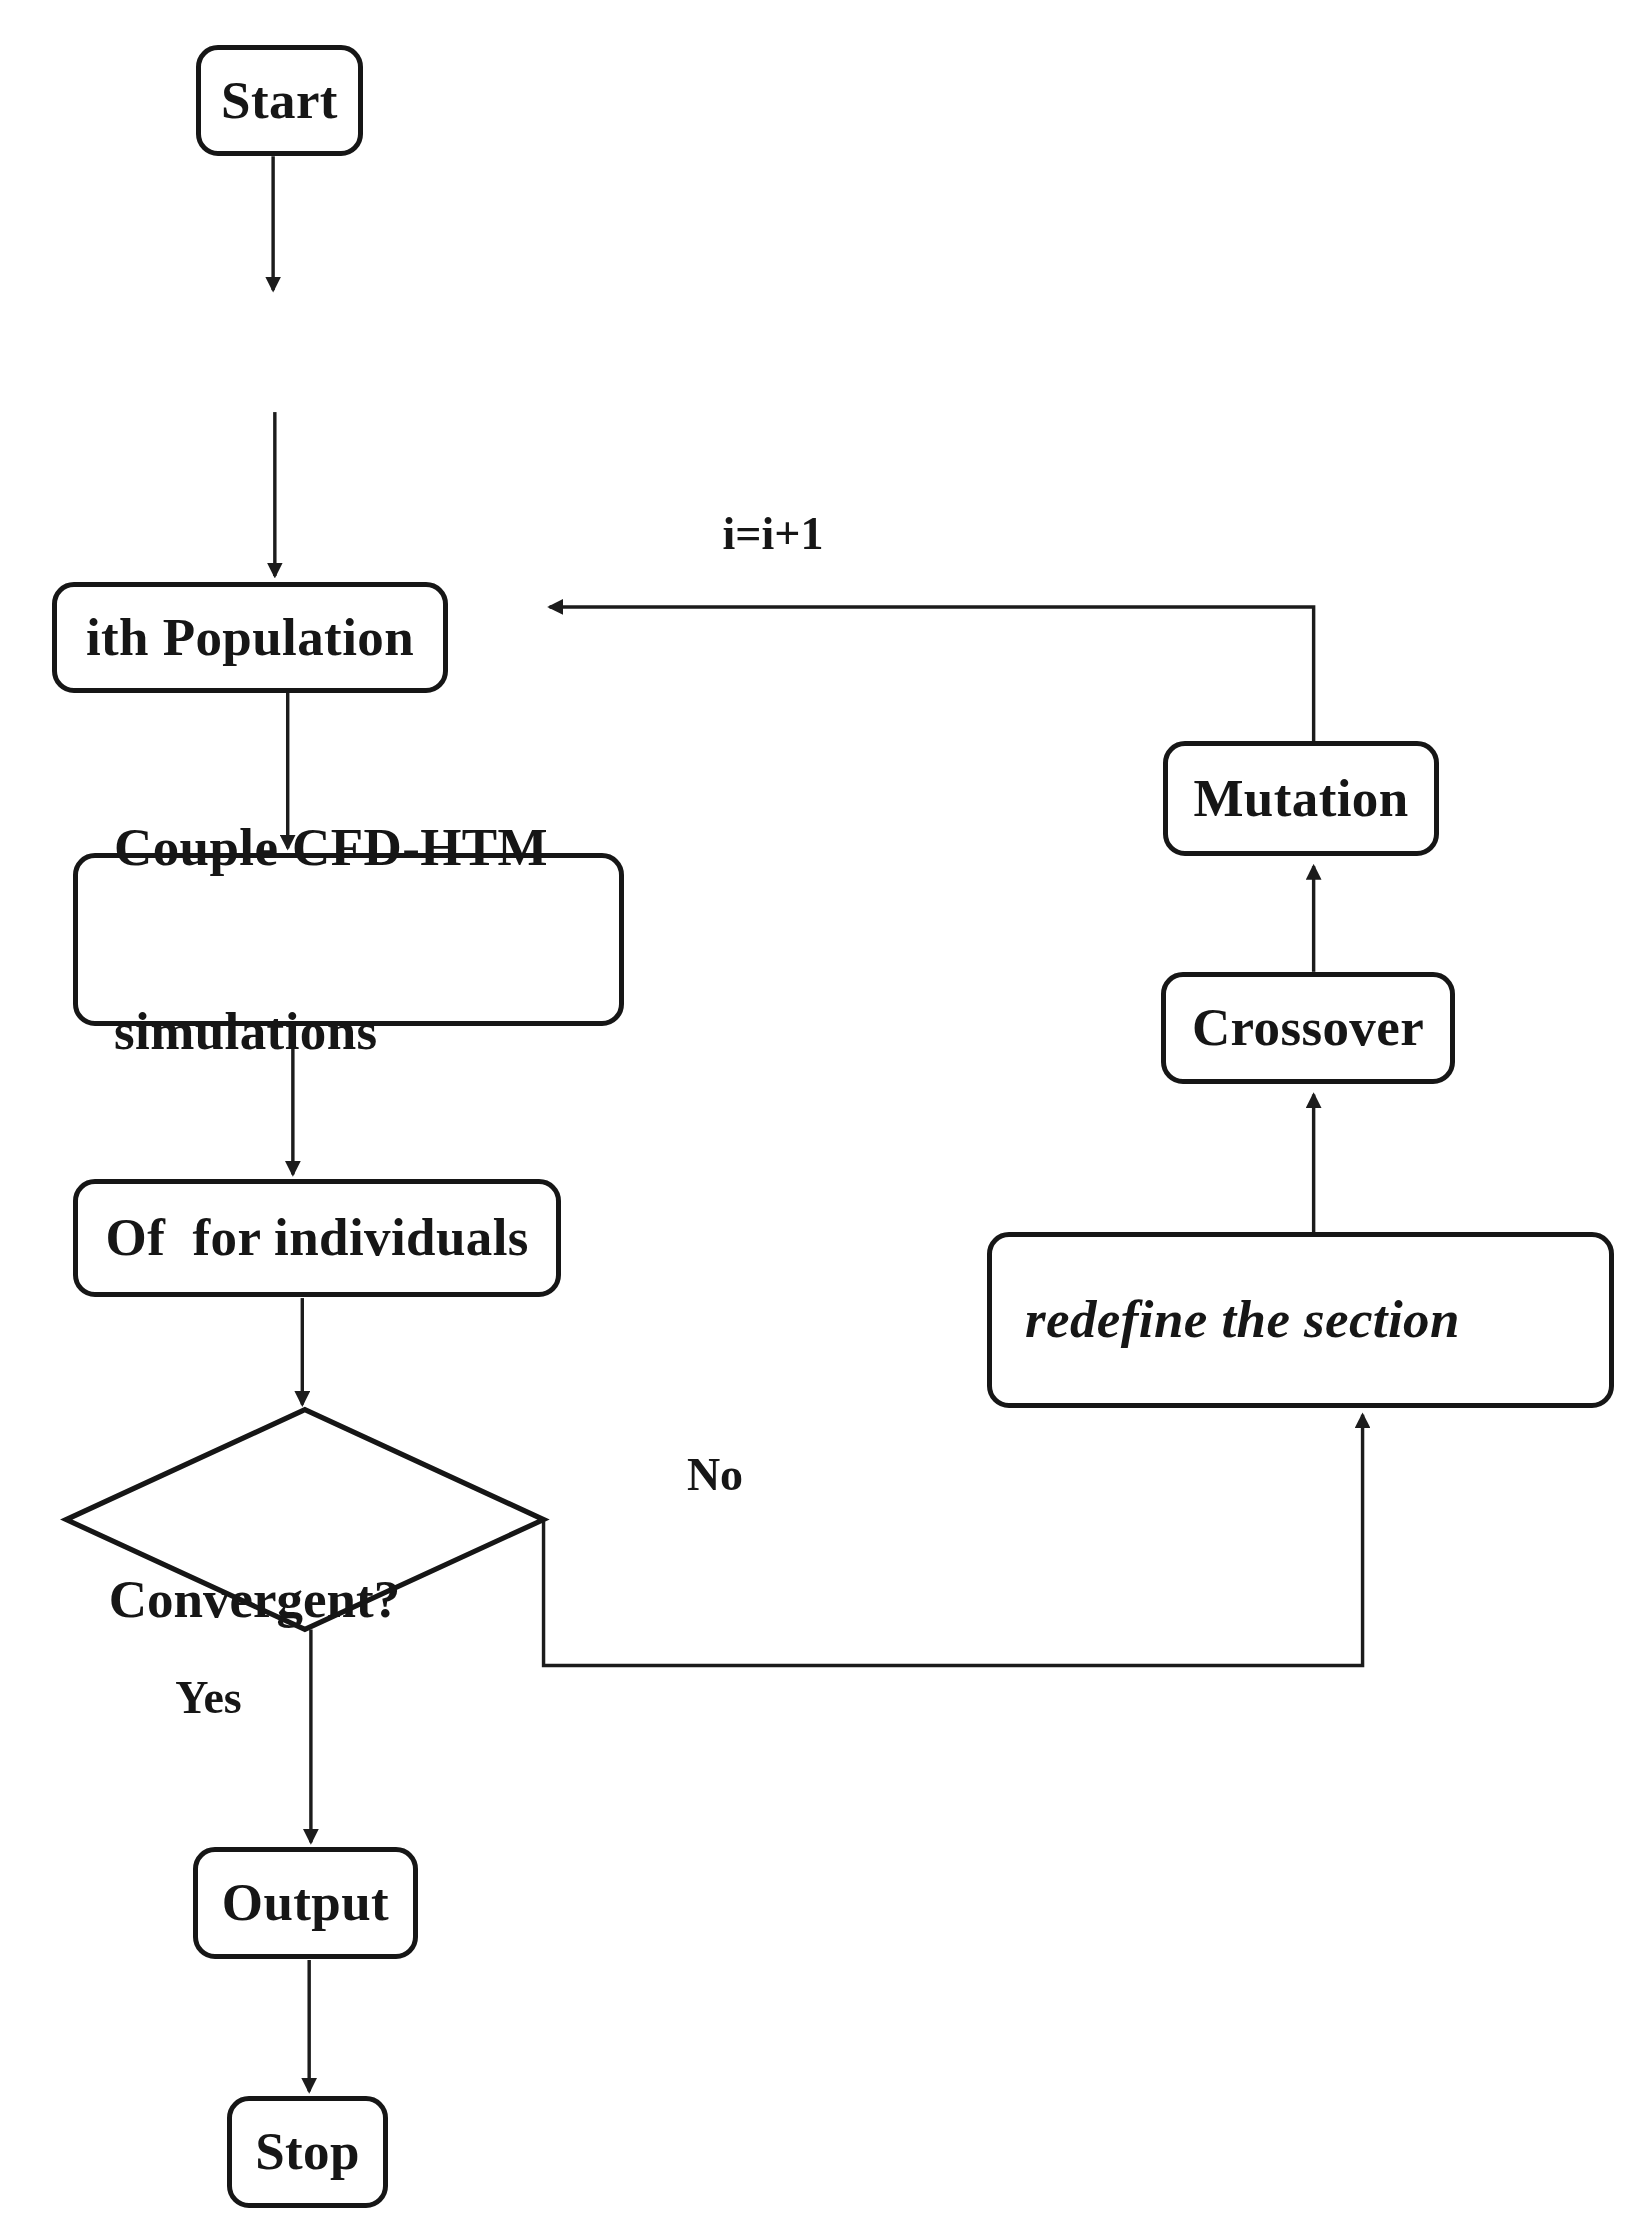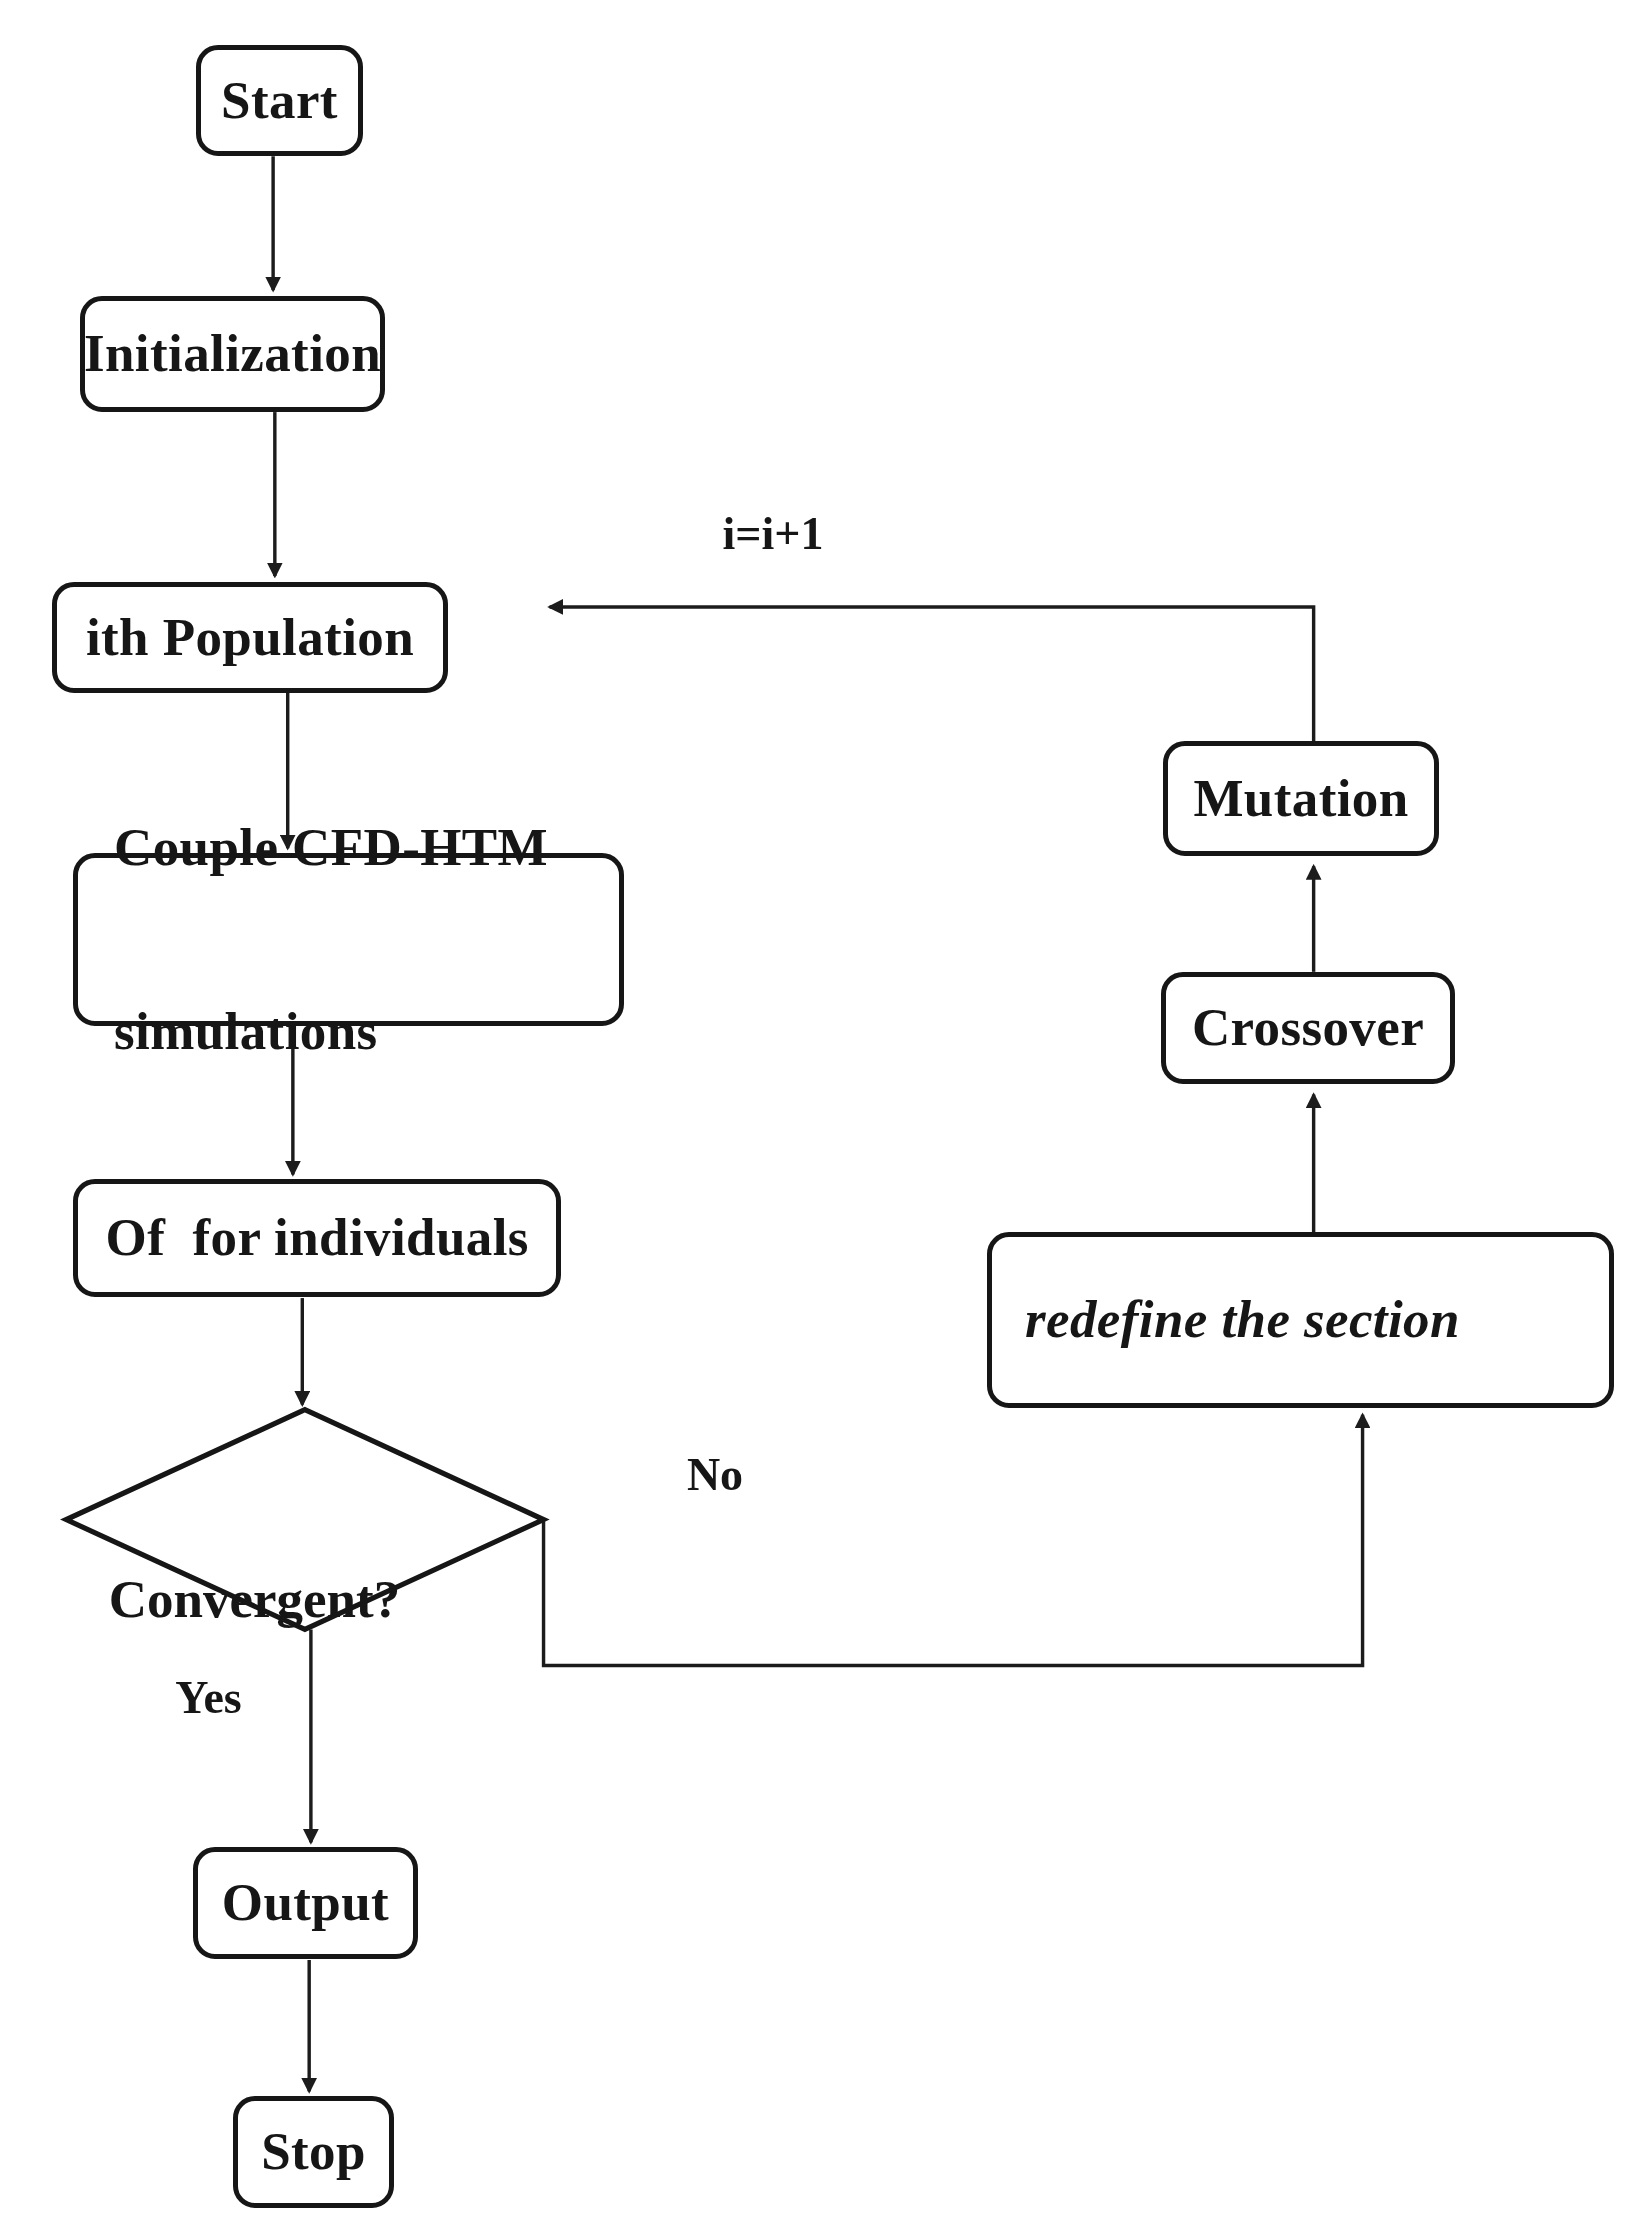--- a/index.html
+++ b/index.html
@@ -103,23 +103,20 @@
 
     <path d="M1530,863 V707 H640" fill="none" stroke="#1c1c1c" stroke-width="4" marker-end="url(#arrow)"></path>
 
     <polygon points="355,1642 633,1770 355,1898 77,1770" fill="#ffffff" stroke="#161616" stroke-width="6"></polygon>
   </svg>
 
   <div class="node" style="left:196px; top:45px; width:167px; height:111px;">
     <span class="label">Start</span>
   </div>
 
-  <div class="node" style="left:80px; top:296px; width:305px; height:116px;">
-    <span class="label">Initialization</span>
-  </div>
 
   <div class="node" style="left:52px; top:582px; width:396px; height:111px;">
     <span class="label">ith Population</span>
   </div>
 
   <div class="node align-left" style="left:73px; top:853px; width:551px; height:173px; padding-left:36px;">
     <span class="label">
       <span style="display:block;">Couple CFD-HTM</span>
       <span style="display:block;">simulations</span>
     </span>
@@ -130,21 +127,21 @@
   </div>
 
   <div class="diamond-label" style="left:66px; top:1409px; width:477px; height:220px;">
     <span class="label">Convergent?</span>
   </div>
 
   <div class="node" style="left:193px; top:1847px; width:225px; height:112px;">
     <span class="label">Output</span>
   </div>
 
-  <div class="node" style="left:233px; top:2096px; width:161px; height:112px;">
+  <div class="node" style="left:227px; top:2096px; width:161px; height:112px;">
     <span class="label">Stop</span>
   </div>
 
   <div class="node" style="left:1163px; top:741px; width:276px; height:115px;">
     <span class="label">Mutation</span>
   </div>
 
   <div class="node" style="left:1161px; top:972px; width:294px; height:112px;">
     <span class="label">Crossover</span>
   </div>

